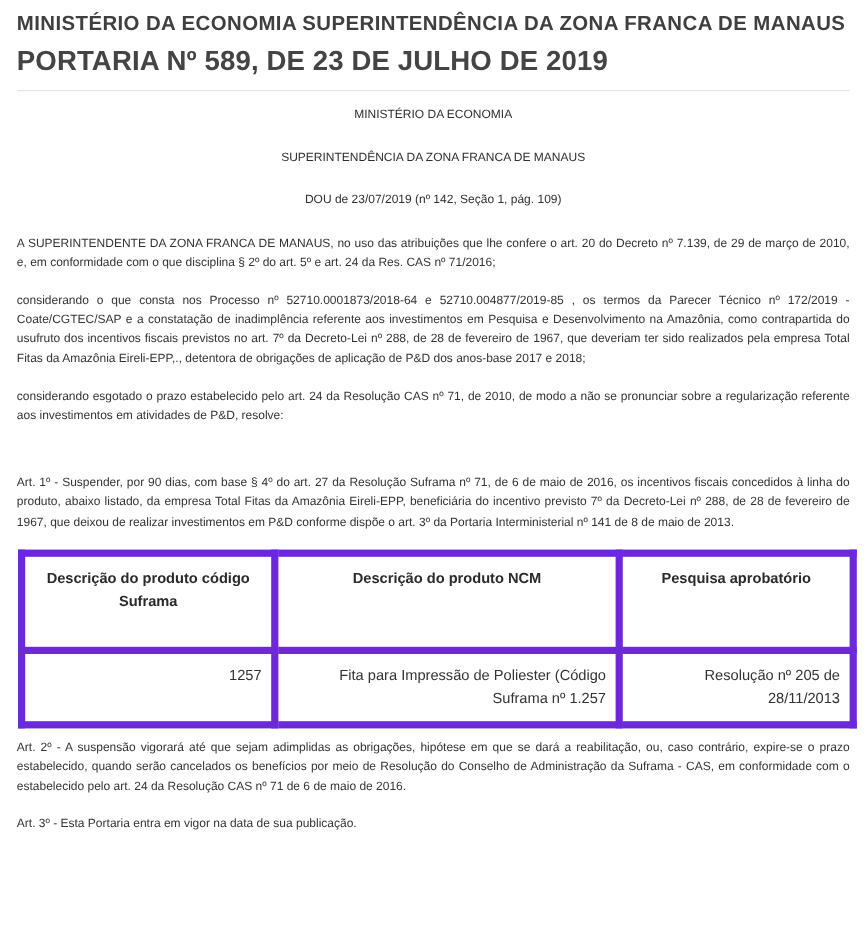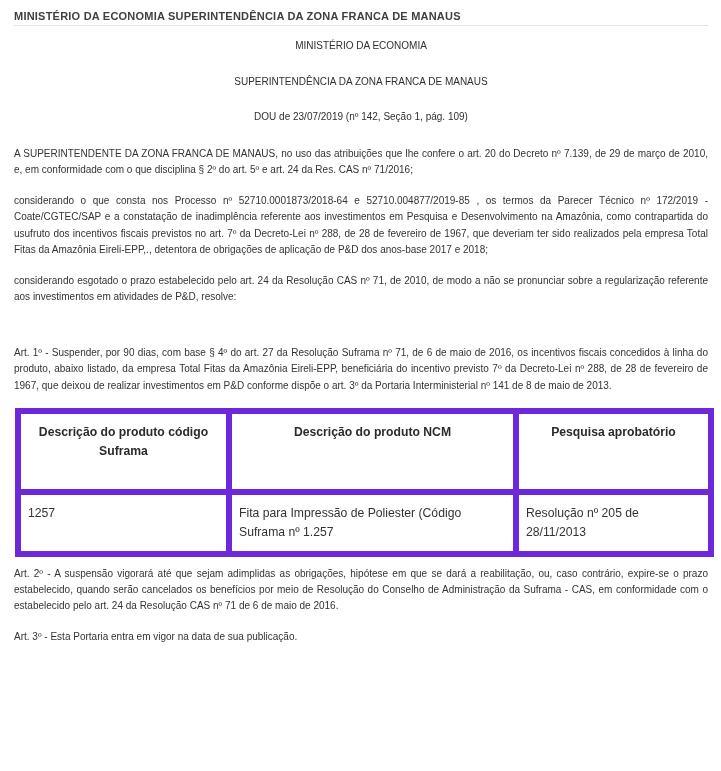--- a/index.html
+++ b/index.html
@@ -13,21 +13,21 @@
     font-family: "Liberation Sans", sans-serif;
     color: #3a3a3a;
     -webkit-font-smoothing: antialiased;
   }
   .page {
     width: 721px;
     box-sizing: border-box;
     padding: 9px 13px 0 14px;
   }
   .kicker {
-    font-size: 11px;
+    font-size: 17px;
     font-weight: bold;
     letter-spacing: 0.02em;
     color: #3f3f3f;
     line-height: 1.3;
     margin: 0 0 2px 0;
   }
   .doc-title {
     font-size: 23px;
     font-weight: bold;
     color: #444444;
@@ -75,32 +75,34 @@
     text-align: center;
     font-weight: bold;
     padding: 9px 8px 8px 8px;
     height: 58px;
     vertical-align: top;
     color: #2b2b2b;
   }
   table.product-table td {
     padding: 9px 8px 9px 7px;
     height: 38px;
+    text-align: right;
   }
   col.c1 { width: 211px; }
   col.c2 { width: 287px; }
   col.c3 { width: 195px; }
 </style>
 </head>
 <body>
 
 <div class="page">
 
   <div class="kicker">MINISTÉRIO DA ECONOMIA SUPERINTENDÊNCIA DA ZONA FRANCA DE MANAUS</div>
 
+  <h1 class="doc-title">PORTARIA Nº 589, DE 23 DE JULHO DE 2019</h1>
 
   <hr class="rule">
 
   <div class="centered first">MINISTÉRIO DA ECONOMIA</div>
   <div class="centered">SUPERINTENDÊNCIA DA ZONA FRANCA DE MANAUS</div>
   <div class="centered">DOU de 23/07/2019 (nº 142, Seção 1, pág. 109)</div>
 
   <p class="para">A SUPERINTENDENTE DA ZONA FRANCA DE MANAUS, no uso das atribuições que lhe confere o art. 20 do Decreto nº 7.139, de 29 de março de 2010, e, em conformidade com o que disciplina § 2º do art. 5º e art. 24 da Res. CAS nº 71/2016;</p>
 
   <p class="para">considerando o que consta nos Processo nº 52710.0001873/2018-64 e 52710.004877/2019-85 , os termos da Parecer Técnico nº 172/2019 - Coate/CGTEC/SAP e a constatação de inadimplência referente aos investimentos em Pesquisa e Desenvolvimento na Amazônia, como contrapartida do usufruto dos incentivos fiscais previstos no art. 7º da Decreto-Lei nº 288, de 28 de fevereiro de 1967, que deveriam ter sido realizados pela empresa Total Fitas da Amazônia Eireli-EPP,., detentora de obrigações de aplicação de P&amp;D dos anos-base 2017 e 2018;</p>

